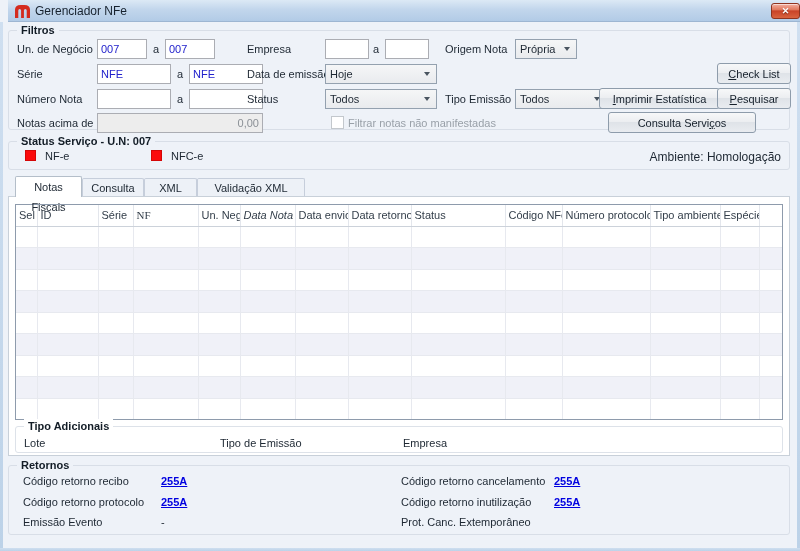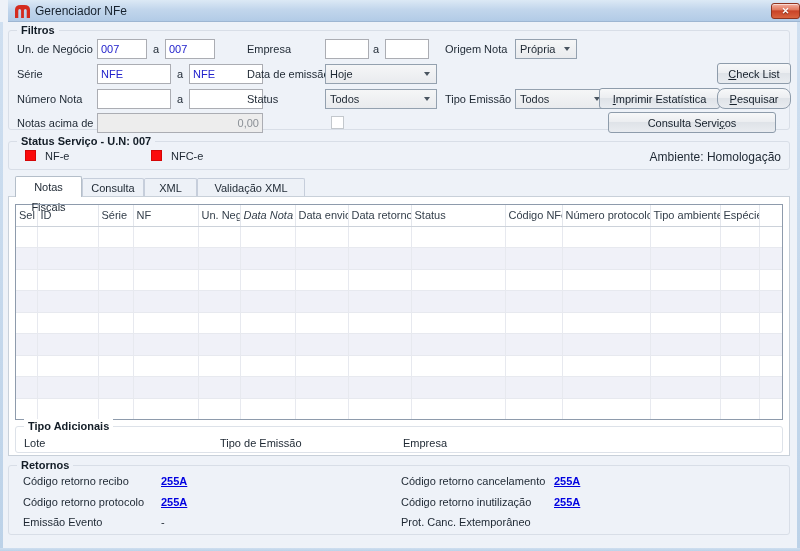--- a/index.html
+++ b/index.html
@@ -136,28 +136,29 @@
       <span class="combo-arrow"></span>
     </div>
 
     <span class="lbl" style="left:436px; top:58px;">Tipo Emissão</span>
     <div class="combo" style="left:506px; top:58px; width:92px;">
       <span class="combo-value">Todos</span>
       <span class="combo-arrow"></span>
     </div>
 
     <button class="btn" style="left:590px; top:57px; width:121px;"><span></span><span class="accel">I</span><span>mprimir Estatística</span></button>
-    <button class="btn" style="left:708px; top:57px; width:74px;border-radius:8px;"><span></span><span class="accel">P</span><span>esquisar</span></button>
+    <button class="btn" style="left:708px; top:57px; width:74px;"><span></span><span class="accel">P</span><span>esquisar</span></button>
 
     <span class="lbl" style="left:8px; top:82px;">Notas acima de</span>
     <input class="tb disabled" style="left: 88px; top: 82px; width: 166px;" disabled="" value="0,00">
 
     <span class="checkbox-box" style="left:322px; top:85px;"></span>
-
-    <button class="btn" style="left:599px; top:81px; width:168px;"><span>Consulta Servi</span><span class="accel">ç</span><span>os</span></button>
+    <span class="checkbox-label" style="left:339px; top:86px;">Filtrar notas não manifestadas</span>
+
+    <button class="btn" style="left:599px; top:81px; width:148px;"><span>Consulta Servi</span><span class="accel">ç</span><span>os</span></button>
   </div>
 
   <div class="group" style="left:8px; top:141px; width:782px; height:29px;">
     <span class="legend">Status Serviço - U.N: 007</span>
     <span class="status-square" style="left:16px; top:8px;"></span>
     <span class="lbl" style="left:36px; top:4px;">NF-e</span>
     <span class="status-square" style="left:142px; top:8px;"></span>
     <span class="lbl" style="left:162px; top:4px;">NFC-e</span>
     <span class="ambiente">Ambiente: Homologação</span>
   </div>
@@ -169,21 +170,21 @@
 
   <div class="tab-panel">
 
     <div class="grid-wrap">
       <table class="grid">
         <thead>
             <tr>
               <th style="width: 21px;">Sel</th>
               <th style="width: 61px;">ID</th>
               <th style="width: 35px;">Série</th>
-              <th style="width: 65px;">NF</th>
+              <th style="width: 65px; font-family: Liberation Serif, serif;">NF</th>
               <th style="width: 42px;">Un. Neg.</th>
               <th style="width: 55px; font-style: italic;">Data Nota</th>
               <th style="width: 53px;">Data envio</th>
               <th style="width: 63px;">Data retorno</th>
               <th style="width: 94px;">Status</th>
               <th style="width: 57px;">Código NFe</th>
               <th style="width: 88px;">Número protocolo</th>
               <th style="width: 70px;">Tipo ambiente</th>
               <th style="width: 39px;">Espécie</th>
               <th style="width: 25px;"></th>

